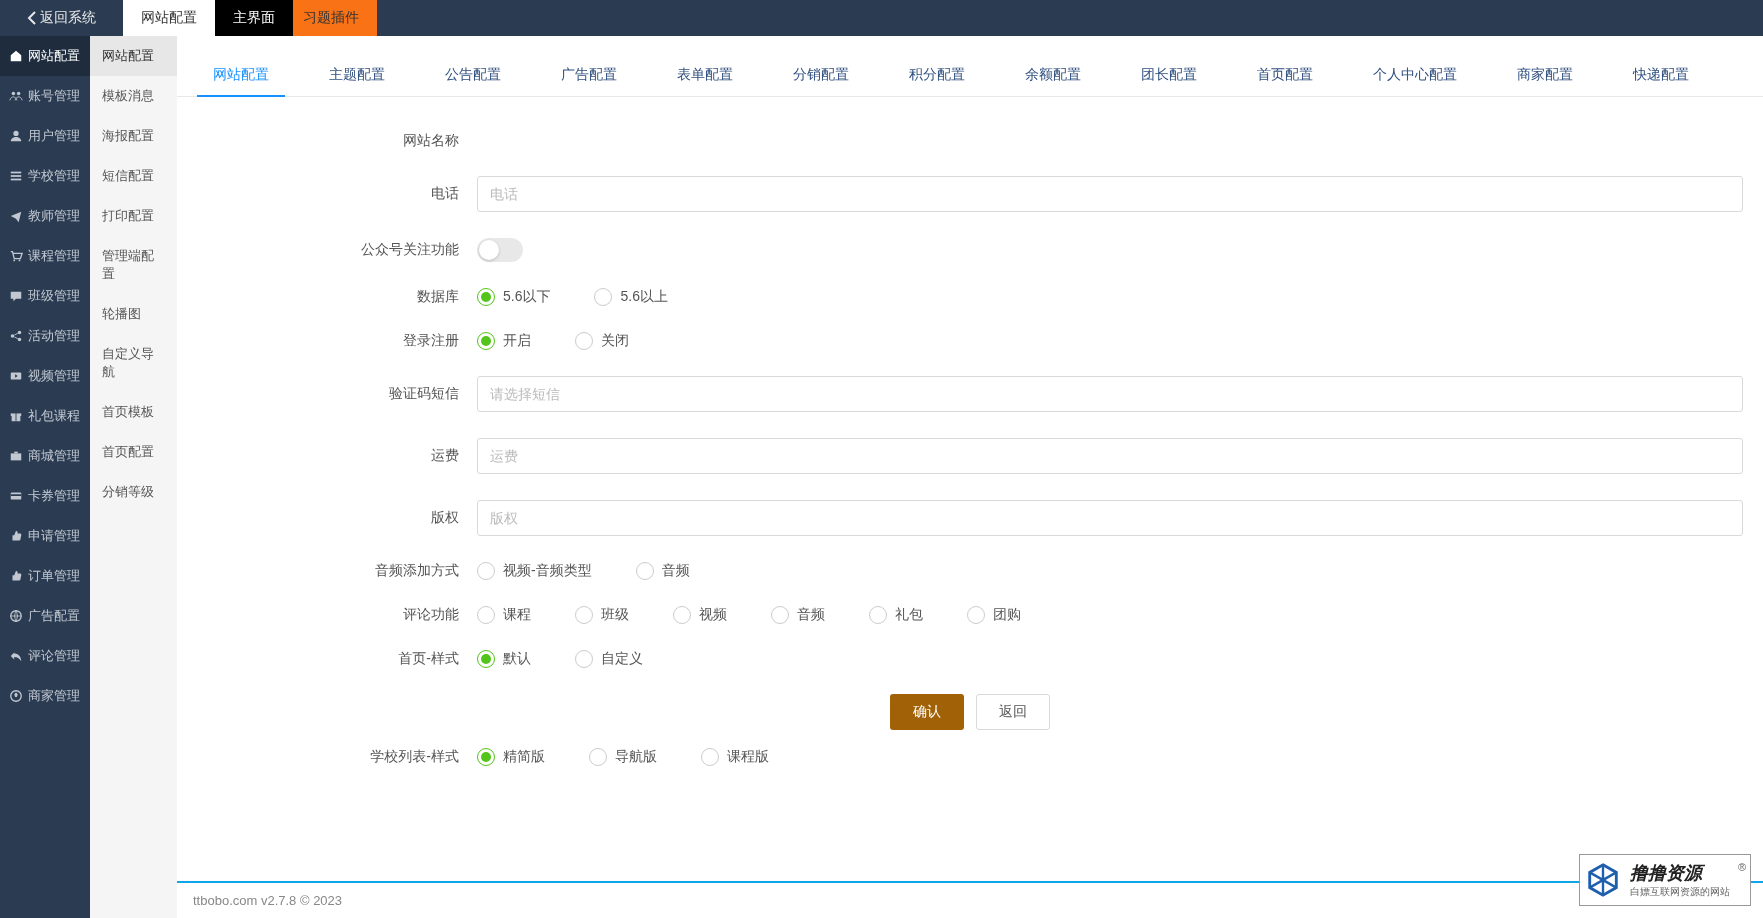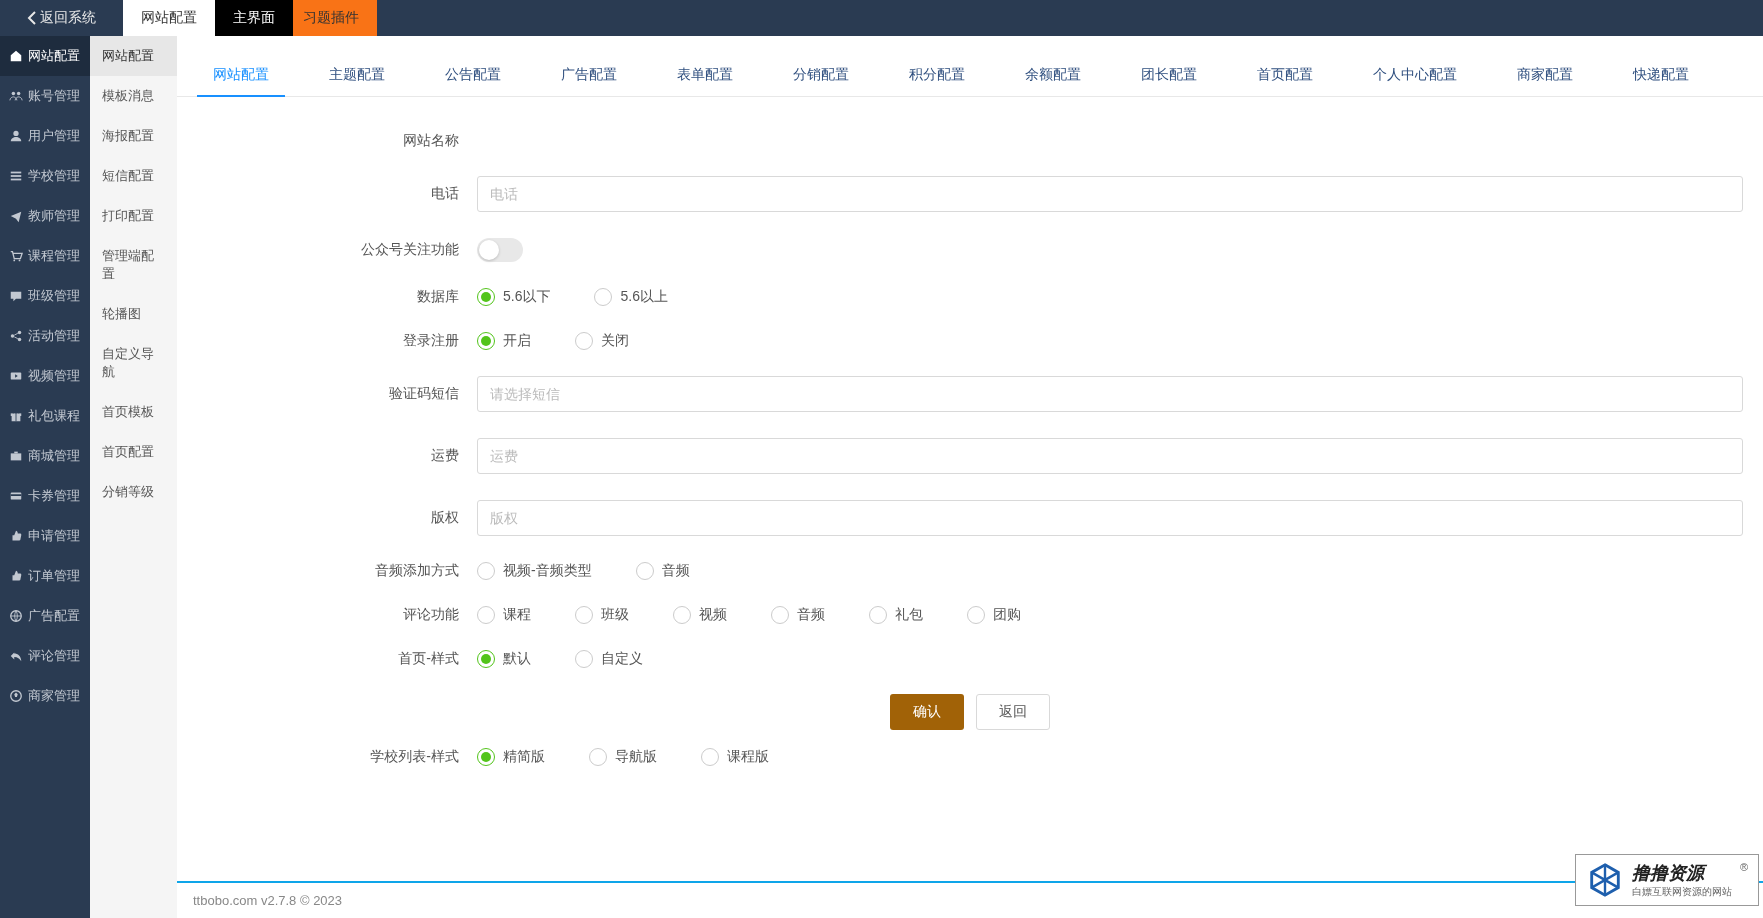--- a/index.html
+++ b/index.html
@@ -49,21 +49,21 @@
     .radio-circle.checked { border-color: #52c41a; }
     .radio-circle.checked::after { content: ''; width: 10px; height: 10px; background: #52c41a; border-radius: 50%; }
     
     .action-bar { display: flex; justify-content: center; gap: 12px; margin-top: 18px; }
     .btn { padding: 8px 22px; border-radius: 3px; cursor: pointer; font-size: 14px; border: 1px solid transparent; }
     .btn-primary { background: #a16207; color: #fff; }
     .btn-default { background: #fff; color: #555; border-color: #d9d9d9; }
     
     .footer-text { padding: 10px 16px; color: #888; font-size: 13px; border-top: 2px solid #0ea5e9; }
     
-    .watermark { position: fixed; bottom: 12px; right: 4px; border: 1px solid #999; background: #fff; padding: 6px 10px; display: flex; align-items: center; gap: 8px; }
+    .watermark { position: fixed; bottom: 12px; right: 12px; border: 1px solid #999; background: #fff; padding: 6px 4px; display: flex; align-items: center; gap: 8px; }
     .watermark-logo { width: 38px; height: 38px; }
     .watermark-text { display: flex; flex-direction: column; }
     .watermark-title { font-size: 18px; font-weight: bold; font-style: italic; color: #222; }
     .watermark-sub { font-size: 10px; color: #666; }
     .watermark-r { font-size: 11px; color: #666; align-self: flex-start; }
   </style>
 </head>
 <body>
 
 <div class="top-bar">

